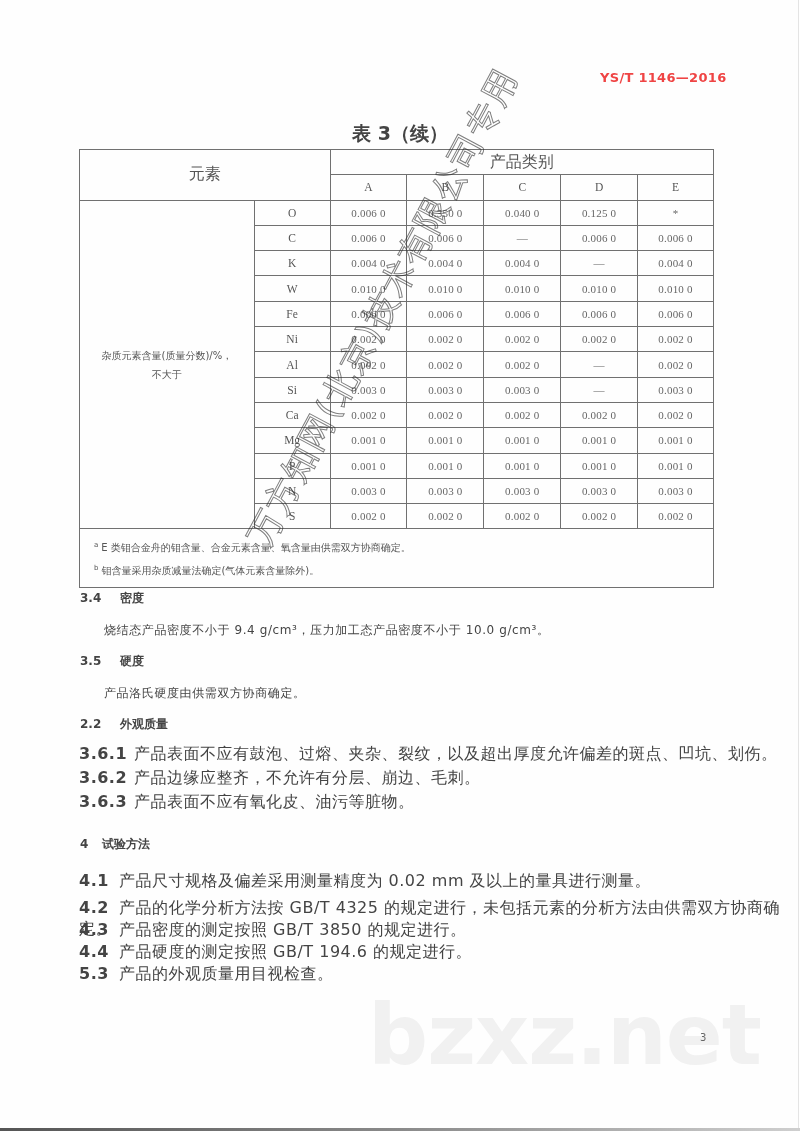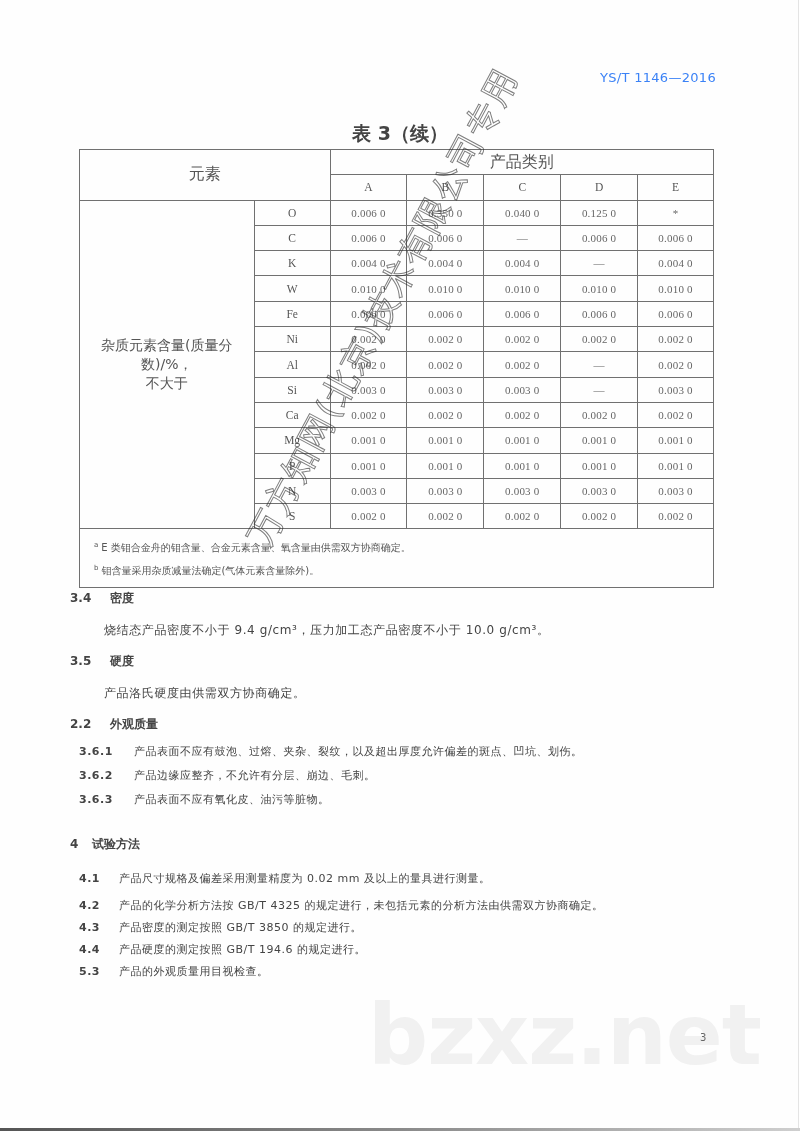--- a/index.html
+++ b/index.html
@@ -3,36 +3,36 @@
 <meta charset="utf-8">
 <style>
   html, body { margin:0; padding:0; }
   body {
     width:800px; height:1134px; position:relative; overflow:hidden;
     background:#ffffff; color:#3a3a3a;
     font-family:"DejaVu Serif","Liberation Serif",serif;
   }
   .page { position:absolute; left:0; top:0; width:798px; height:1128px; background:#fefefe; border-right:1px solid #e4e4e4; }
   .page-bottom-edge { position:absolute; left:0; top:1128px; width:800px; height:3px; background:linear-gradient(to right,#555 0%,#8a8a8a 50%,#cfcfcf 100%); }
-  .std-number { position:absolute; left:600px; top:70px; font-family:"DejaVu Sans","Liberation Sans",sans-serif; font-weight:normal; font-size:13px; color:#3b82f6; letter-spacing:0.3px; }
+  .std-number { position:absolute; left:600px; top:70px; font-family:"DejaVu Sans","Liberation Sans",sans-serif; font-weight:bold; font-size:13px; color:#ef4444; letter-spacing:0.3px; }
   .table-caption { position:absolute; left:0; width:800px; top:121px; text-align:center; font-family:"DejaVu Sans","Liberation Sans",sans-serif; font-weight:bold; font-size:19px; color:#444; }
 
   table.spec { position:absolute; left:79px; top:149px; width:635px; border-collapse:collapse; font-size:10.5px; color:#555; }
   table.spec td, table.spec th { border:1.3px solid #707070; text-align:center; padding:0; font-weight:normal; height:24.3px; }
   table.spec th { font-family:"DejaVu Sans","Liberation Sans",sans-serif; font-size:16px; color:#555; }
   table.spec td.val { font-family:"Liberation Serif","DejaVu Serif",serif; font-size:11px; letter-spacing:0.2px; color:#666; }
   table.spec td.el { font-family:"Liberation Serif","DejaVu Serif",serif; font-size:11.5px; color:#555; }
-  table.spec td.rowhead { font-family:"DejaVu Sans","Liberation Sans",sans-serif; font-size:14px; line-height:19px; color:#555; }
+  table.spec td.rowhead { font-family:"DejaVu Sans","Liberation Sans",sans-serif; font-size:10px; line-height:19px; color:#555; }
   table.spec td.notes { text-align:left; padding:6px 0 6px 14px; height:auto; font-family:"DejaVu Sans","Liberation Sans",sans-serif; font-size:10px; line-height:21px; color:#555; }
   sup { font-size:7px; vertical-align:4px; margin-right:3px; }
 
-  .sec-head { position:absolute; left:70px; font-family:"DejaVu Sans","Liberation Sans",sans-serif; font-weight:bold; font-size:12px; color:#444; }
+  .sec-head { position:absolute; left:80px; font-family:"DejaVu Sans","Liberation Sans",sans-serif; font-weight:bold; font-size:12px; color:#444; }
   .sec-head .num { display:inline-block; width:40px; }
   .para { position:absolute; left:104px; font-family:"DejaVu Sans","Liberation Sans",sans-serif; font-size:12px; color:#444; letter-spacing:0.6px; }
-  .item { position:absolute; left:79px; font-family:"DejaVu Sans","Liberation Sans",sans-serif; font-size:11px; color:#444; letter-spacing:0.5px; }
+  .item { position:absolute; left:79px; font-family:"DejaVu Sans","Liberation Sans",sans-serif; font-size:16px; color:#444; letter-spacing:0.5px; }
   .item .num { display:inline-block; font-weight:bold; }
   .item .num.w3 { width:55px; }
   .item .num.w2 { width:40px; }
 
   .page-number { position:absolute; left:700px; top:1032px; font-family:"DejaVu Sans","Liberation Sans",sans-serif; font-size:10px; color:#666; }
 
   .wm-site { position:absolute; left:368px; top:985px; font-family:"DejaVu Sans","Liberation Sans",sans-serif; font-weight:bold; font-size:84px; color:#f1f1f1; letter-spacing:-1px; line-height:100px; }
   .wm-diag { position:absolute; left:258px; top:520px; width:520px; transform-origin:left center; transform:rotate(-62deg); font-family:"DejaVu Sans","Liberation Sans",sans-serif; font-size:34px; color:rgba(40,40,40,0.55); letter-spacing:2px; white-space:nowrap; -webkit-text-stroke:1px rgba(40,40,40,0.6); color:transparent; }
 </style>
 </head>

